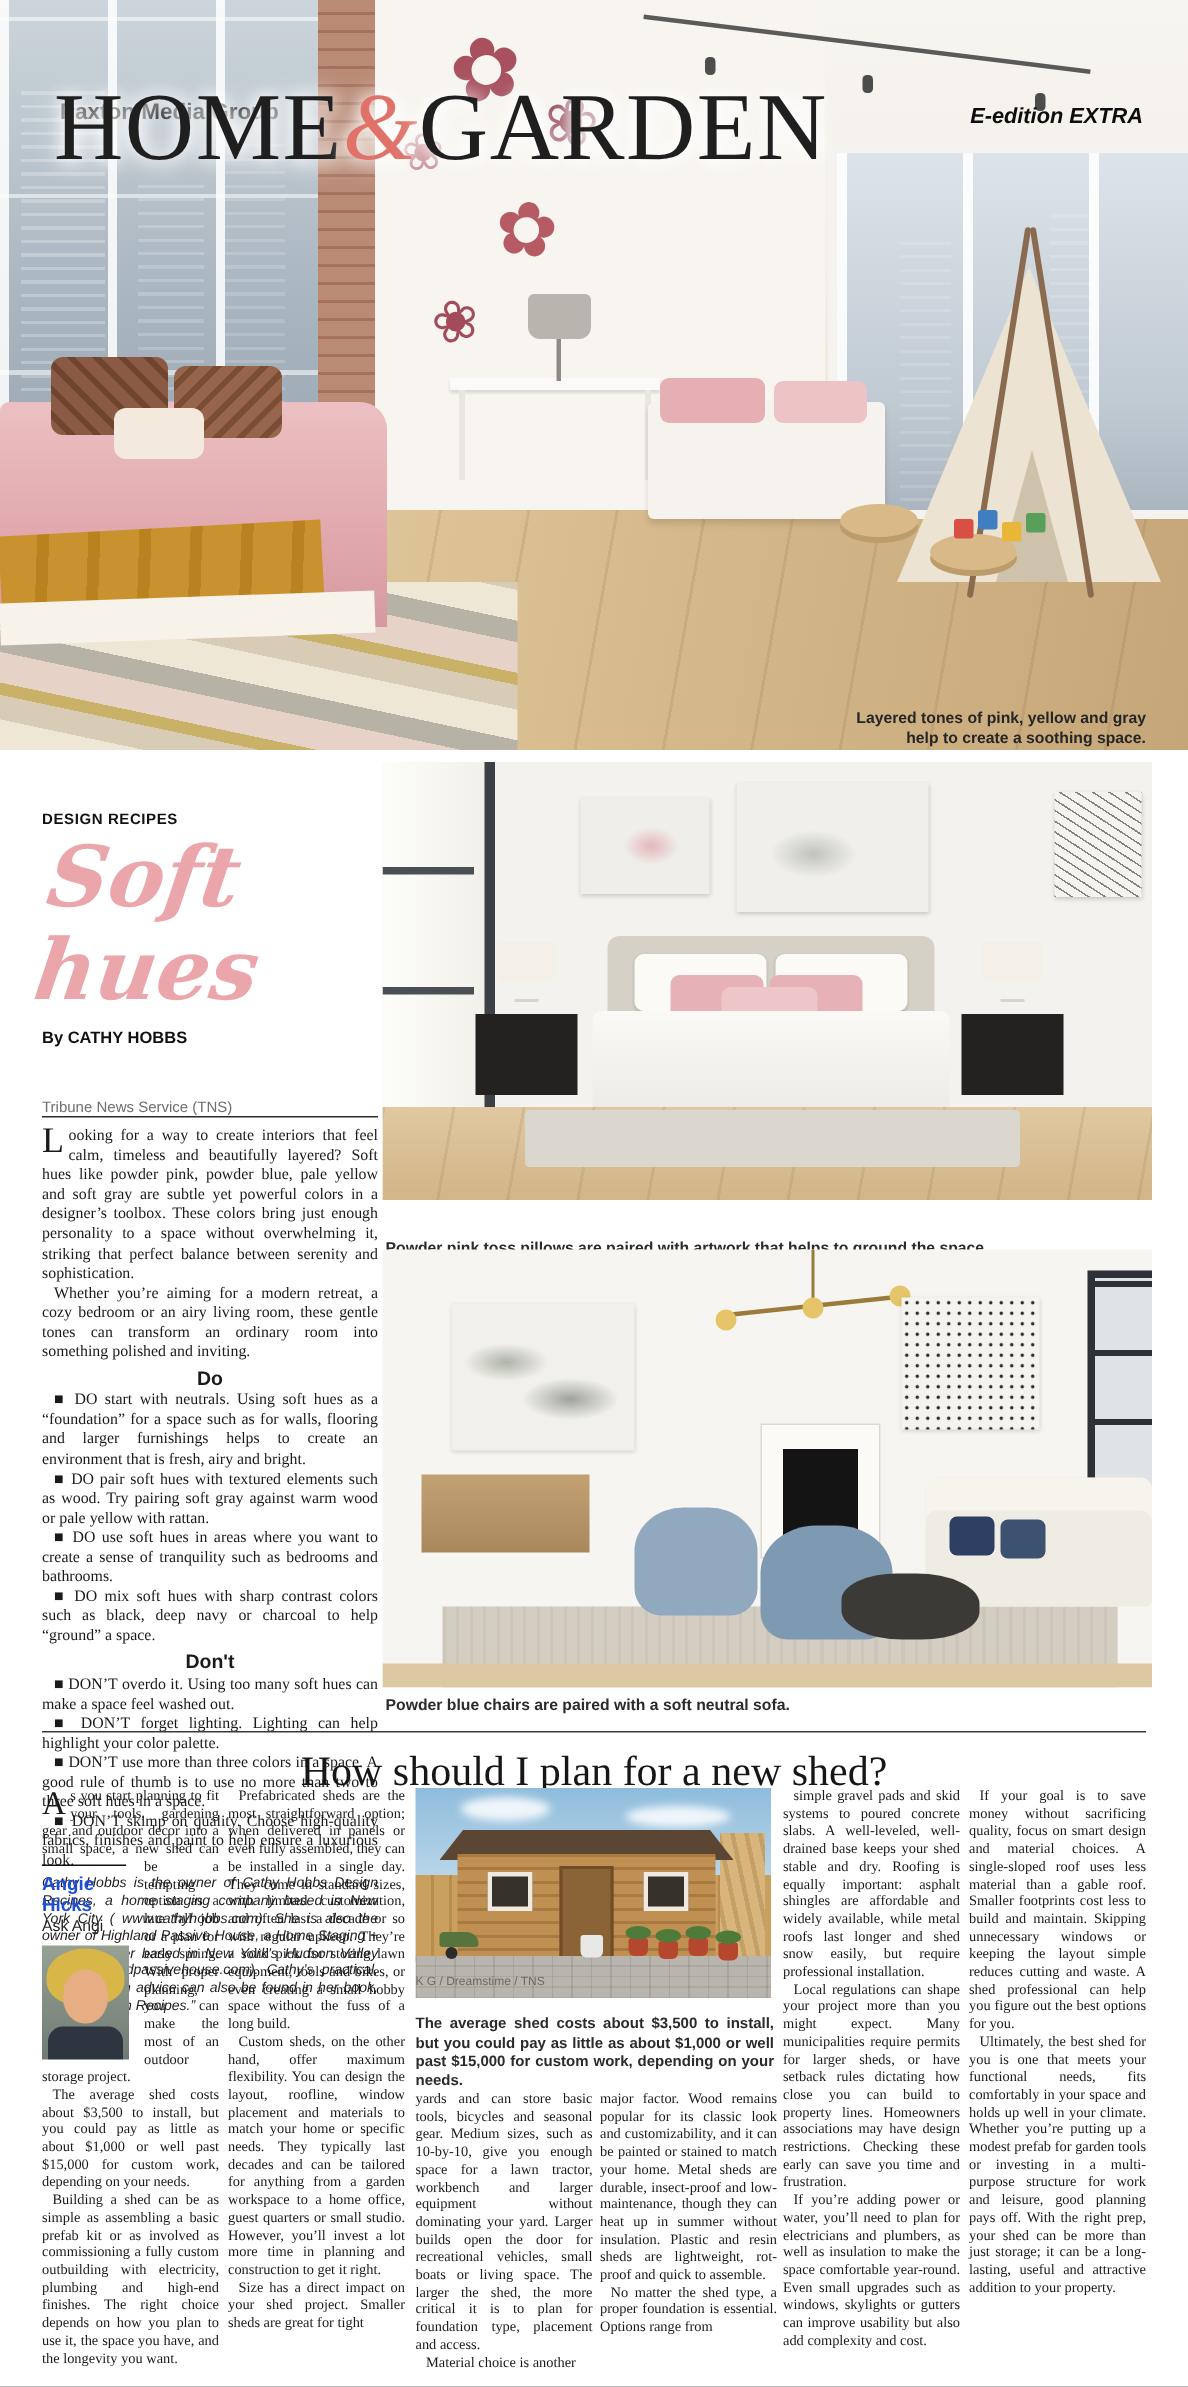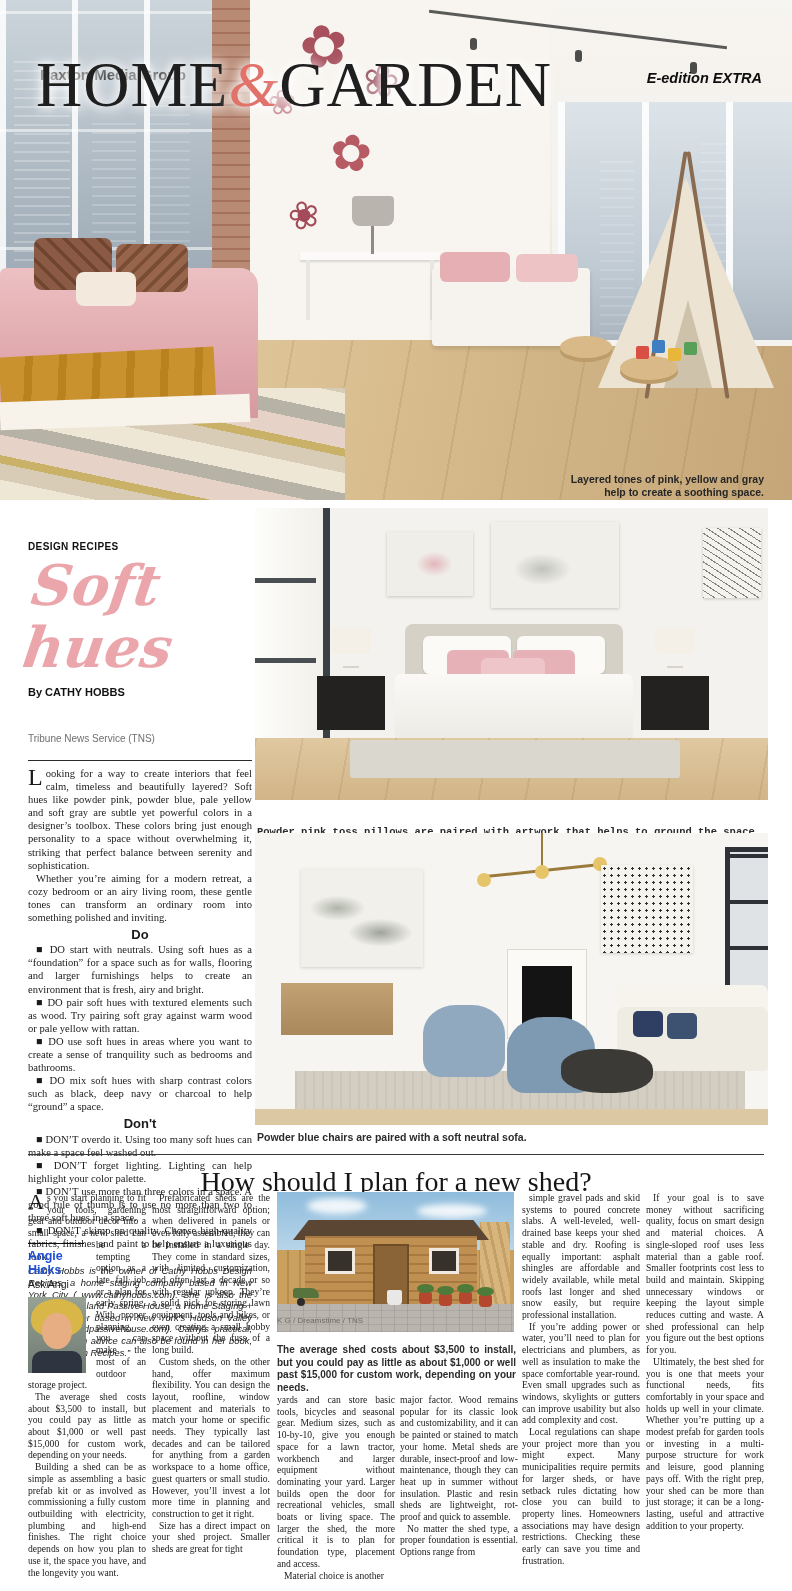--- a/index.html
+++ b/index.html
@@ -58,21 +58,21 @@
   .masthead-title{position:absolute;left:36px;top:48px;font-size:64px;letter-spacing:1px;color:#1f1f1f;
         text-shadow:0 0 10px rgba(255,255,255,.95),0 0 22px rgba(255,255,255,.8),2px 2px 14px rgba(255,255,255,.9);}
   .masthead-title .amp{font-style:italic;}
 
   
   .dr-col{position:absolute;left:28px;top:506px;width:224px;}
   .dr-kicker{font-size:10px;font-weight:bold;letter-spacing:.4px;color:#111;}
   .dr-title{margin-top:2px;font-size:56px;line-height:62px;font-style:italic;font-weight:bold;
         font-family:"DejaVu Serif",serif;color:#eba6ac;transform:skewX(-8deg);transform-origin:left;}
   .dr-byline{margin-top:8px;font-size:11px;font-weight:bold;color:#111;}
-  .dr-org{font-size:10px;color:#6f6f6f;border-bottom:1px solid #2a2a2a;padding-bottom:16px;}
+  .dr-org{font-size:10px;color:#6f6f6f;border-bottom:1px solid #2a2a2a;padding-bottom:0;}
   .dr-body{margin-top:6px;font-size:10.6px;line-height:13.1px;text-align:justify;}
   .dr-body p{margin:0;}
   .dr-body p.ind{text-indent:8px;}
   .dropcap{float:left;font-size:24px;line-height:21px;padding-right:3px;font-weight:normal;}
   .subhead{font-family:"Liberation Sans",sans-serif;font-weight:bold;font-size:13px;text-align:center;margin:4px 0 2px;}
   .bullet{text-indent:8px;}
   .dr-bio{margin-top:2px;font-family:"Liberation Sans",sans-serif;font-style:italic;font-size:9.4px;line-height:11.6px;color:#222;text-align:justify;}
 
   
   .photo{position:absolute;overflow:hidden;background:#f4f2ee;}
@@ -250,21 +250,21 @@
     <div class="p1-pillow-p" style="left:258px;top:142px;width:62px;height:32px;"></div>
     <div class="p1-pillow-p" style="left:226px;top:150px;width:64px;height:30px;background:#eec6ca;"></div>
     <div class="p1-duvet"></div>
     <div class="p1-floor"></div>
     <div class="p1-rug"></div>
     <div class="p1-stand" style="left:62px;top:168px;"></div>
     <div class="p1-stand" style="left:386px;top:168px;"></div>
     <div class="p1-shade" style="left:76px;top:120px;"></div>
     <div class="p1-shade" style="left:400px;top:120px;"></div>
   </div>
-  <div class="photo-cap" style="top:826px;font-family:Liberation Mono, monospace;">Powder pink toss pillows are paired with artwork that helps to ground the space.</div>
+  <div class="photo-cap" style="top:826px;">Powder pink toss pillows are paired with artwork that helps to ground the space.</div>
 
   <div class="photo" style="left:255px;top:833px;width:513px;height:292px;background:#f6f5f1;">
     <div class="p2-stem"></div>
     <div class="p2-chand-bar"></div>
     <div class="p2-globe" style="left:222px;top:40px;"></div>
     <div class="p2-globe" style="left:280px;top:32px;"></div>
     <div class="p2-globe" style="left:338px;top:24px;"></div>
     <div class="p2-art1"></div>
     <div class="p2-art2"></div>
     <div class="p2-win"></div>
@@ -343,22 +343,22 @@
     <p class="ind">Material choice is another</p>
   </div>
 
   <div class="shed-col" style="left:400px;top:1394px;">
     <p>major factor. Wood remains popular for its classic look and customizability, and it can be painted or stained to match your home. Metal sheds are durable, insect-proof and low-maintenance, though they can heat up in summer without insulation. Plastic and resin sheds are lightweight, rot-proof and quick to assemble.</p>
     <p class="ind">No matter the shed type, a proper foundation is essential. Options range from</p>
   </div>
 
   <div class="shed-col" style="left:522px;">
     <p class="ind">simple gravel pads and skid systems to poured concrete slabs. A well-leveled, well-drained base keeps your shed stable and dry. Roofing is equally important: asphalt shingles are affordable and widely available, while metal roofs last longer and shed snow easily, but require professional installation.</p>
+    <p class="ind">Local regulations can shape your project more than you might expect. Many municipalities require permits for larger sheds, or have setback rules dictating how close you can build to property lines. Homeowners associations may have design restrictions. Checking these early can save you time and frustration.</p>
     <p class="ind">If you’re adding power or water, you’ll need to plan for electricians and plumbers, as well as insulation to make the space comfortable year-round. Even small upgrades such as windows, skylights or gutters can improve usability but also add complexity and cost.</p>
-    <p class="ind">Local regulations can shape your project more than you might expect. Many municipalities require permits for larger sheds, or have setback rules dictating how close you can build to property lines. Homeowners associations may have design restrictions. Checking these early can save you time and frustration.</p>
   </div>
 
   <div class="shed-col" style="left:646px;">
     <p class="ind">If your goal is to save money without sacrificing quality, focus on smart design and material choices. A single-sloped roof uses less material than a gable roof. Smaller footprints cost less to build and maintain. Skipping unnecessary windows or keeping the layout simple reduces cutting and waste. A shed professional can help you figure out the best options for you.</p>
     <p class="ind">Ultimately, the best shed for you is one that meets your functional needs, fits comfortably in your space and holds up well in your climate. Whether you’re putting up a modest prefab for garden tools or investing in a multi-purpose structure for work and leisure, good planning pays off. With the right prep, your shed can be more than just storage; it can be a long-lasting, useful and attractive addition to your property.</p>
   </div>
 
 </div>
 
 </body></html>

